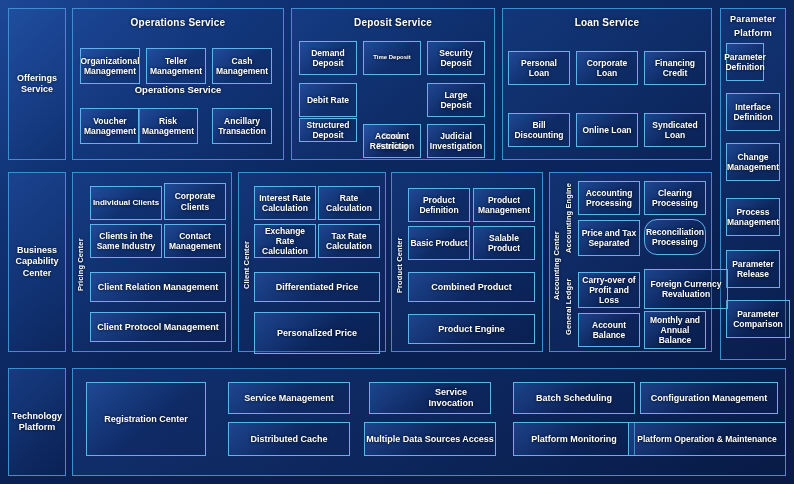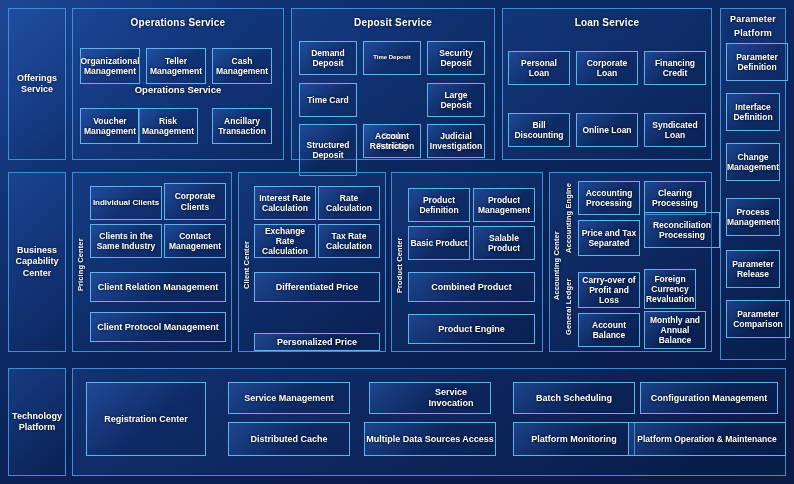--- a/index.html
+++ b/index.html
@@ -79,42 +79,42 @@
   <div class="box" style="left:80px;top:108px;width:60px;height:36px;">Voucher Management</div>
   <div class="box" style="left:138px;top:108px;width:60px;height:36px;">Risk Management</div>
   <div class="box" style="left:212px;top:108px;width:60px;height:36px;">Ancillary Transaction</div>
 
   <div class="panel" style="left:291px;top:8px;width:204px;height:152px;"></div>
   <div class="panel-title" style="left:291px;top:17px;width:204px;">Deposit Service</div>
 
   <div class="box" style="left:299px;top:41px;width:58px;height:34px;">Demand Deposit</div>
   <div class="box tiny" style="left:363px;top:41px;width:58px;height:34px;">Time Deposit</div>
   <div class="box" style="left:427px;top:41px;width:58px;height:34px;">Security Deposit</div>
-  <div class="box" style="left:299px;top:83px;width:58px;height:34px;">Time Card</div>
+  <div class="box" style="left:299px;top:83px;width:58px;height:34px;">Debit Rate</div>
   <div class="box" style="left:363px;top:83px;width:58px;height:34px;margin-top:41px;">Cash Pooling</div>
   <div class="box" style="left:427px;top:83px;width:58px;height:34px;">Large Deposit</div>
-  <div class="box" style="left:299px;top:124px;width:58px;height:52px;">Structured Deposit</div>
+  <div class="box" style="left:299px;top:118px;width:58px;height:24px;">Structured Deposit</div>
   <div class="box" style="left:363px;top:124px;width:58px;height:34px;">Account Restriction</div>
   <div class="box" style="left:427px;top:124px;width:58px;height:34px;">Judicial Investigation</div>
 
   <div class="panel" style="left:502px;top:8px;width:210px;height:152px;"></div>
   <div class="panel-title" style="left:502px;top:17px;width:210px;">Loan Service</div>
 
   <div class="box" style="left:508px;top:51px;width:62px;height:34px;">Personal Loan</div>
   <div class="box" style="left:576px;top:51px;width:62px;height:34px;">Corporate Loan</div>
   <div class="box" style="left:644px;top:51px;width:62px;height:34px;">Financing Credit</div>
   <div class="box" style="left:508px;top:113px;width:62px;height:34px;">Bill Discounting</div>
   <div class="box" style="left:576px;top:113px;width:62px;height:34px;">Online Loan</div>
   <div class="box" style="left:644px;top:113px;width:62px;height:34px;">Syndicated Loan</div>
 
   <div class="panel" style="left:720px;top:8px;width:66px;height:352px;"></div>
   <div class="panel-title" style="left:720px;top:14px;width:66px;font-size:9px;">Parameter</div>
   <div class="panel-title" style="left:720px;top:28px;width:66px;font-size:9px;">Platform</div>
 
-  <div class="box" style="left:726px;top:43px;width:62px;height:38px;">Parameter Definition</div>
+  <div class="box" style="left:726px;top:43px;width:38px;height:38px;">Parameter Definition</div>
   <div class="box" style="left:726px;top:93px;width:54px;height:38px;">Interface Definition</div>
   <div class="box" style="left:726px;top:143px;width:54px;height:38px;">Change Management</div>
   <div class="box" style="left:726px;top:198px;width:54px;height:38px;">Process Management</div>
   <div class="box" style="left:726px;top:250px;width:54px;height:38px;">Parameter Release</div>
   <div class="box" style="left:726px;top:300px;width:64px;height:38px;">Parameter Comparison</div>
 
   <div class="rail" style="left:8px;top:172px;width:58px;height:180px;font-size:9px;">Business Capability Center</div>
 
   <div class="panel" style="left:72px;top:172px;width:160px;height:180px;"></div>
   <div class="vlabel" style="left:74px;top:220px;width:12px;height:90px;">Pricing Center</div>
@@ -127,43 +127,43 @@
   <div class="box wide" style="left:90px;top:312px;width:136px;height:30px;">Client Protocol Management</div>
 
   <div class="panel" style="left:238px;top:172px;width:148px;height:180px;"></div>
   <div class="vlabel" style="left:240px;top:225px;width:12px;height:80px;">Client Center</div>
 
   <div class="box" style="left:254px;top:186px;width:62px;height:34px;">Interest Rate Calculation</div>
   <div class="box" style="left:318px;top:186px;width:62px;height:34px;">Rate Calculation</div>
   <div class="box" style="left:254px;top:224px;width:62px;height:34px;">Exchange Rate Calculation</div>
   <div class="box" style="left:318px;top:224px;width:62px;height:34px;">Tax Rate Calculation</div>
   <div class="box wide" style="left:254px;top:272px;width:126px;height:30px;">Differentiated Price</div>
-  <div class="box wide" style="left:254px;top:312px;width:126px;height:18px;margin-top:21px;">Personalized Price</div>
+  <div class="box wide" style="left:254px;top:312px;width:126px;height:42px;">Personalized Price</div>
 
   <div class="panel" style="left:391px;top:172px;width:152px;height:180px;"></div>
   <div class="vlabel" style="left:393px;top:225px;width:12px;height:80px;">Product Center</div>
 
   <div class="box" style="left:408px;top:188px;width:62px;height:34px;">Product Definition</div>
   <div class="box" style="left:473px;top:188px;width:62px;height:34px;">Product Management</div>
   <div class="box" style="left:408px;top:226px;width:62px;height:34px;">Basic Product</div>
   <div class="box" style="left:473px;top:226px;width:62px;height:34px;">Salable Product</div>
   <div class="box wide" style="left:408px;top:272px;width:127px;height:30px;">Combined Product</div>
   <div class="box wide" style="left:408px;top:314px;width:127px;height:30px;">Product Engine</div>
 
   <div class="panel" style="left:549px;top:172px;width:163px;height:180px;"></div>
   <div class="vlabel" style="left:551px;top:228px;width:11px;height:76px;">Accounting Center</div>
   <div class="vlabel" style="left:563px;top:178px;width:11px;height:80px;">Accounting Engine</div>
   <div class="vlabel" style="left:563px;top:268px;width:11px;height:78px;">General Ledger</div>
 
   <div class="box" style="left:578px;top:181px;width:62px;height:34px;">Accounting Processing</div>
   <div class="box" style="left:644px;top:181px;width:62px;height:34px;">Clearing Processing</div>
   <div class="box" style="left:578px;top:220px;width:62px;height:36px;">Price and Tax Separated</div>
-  <div class="box" style="left:644px;top:212px;width:76px;height:36px;">Reconciliation Processing</div>
+  <div class="box" style="left:644px;top:219px;width:62px;height:36px;border-radius:13px;">Reconciliation Processing</div>
   <div class="box" style="left:578px;top:272px;width:62px;height:36px;">Carry-over of Profit and Loss</div>
-  <div class="box" style="left:644px;top:269px;width:52px;height:40px;">Foreign Currency Revaluation</div>
+  <div class="box" style="left:644px;top:269px;width:84px;height:40px;">Foreign Currency Revaluation</div>
   <div class="box" style="left:578px;top:313px;width:62px;height:34px;">Account Balance</div>
   <div class="box" style="left:644px;top:311px;width:62px;height:38px;">Monthly and Annual Balance</div>
 
   <div class="rail" style="left:8px;top:368px;width:58px;height:108px;font-size:9px;">Technology Platform</div>
 
   <div class="panel" style="left:72px;top:368px;width:714px;height:108px;"></div>
 
   <div class="box wide" style="left:86px;top:382px;width:120px;height:74px;">Registration Center</div>
   <div class="box wide" style="left:228px;top:382px;width:122px;height:32px;">Service Management</div>
   <div class="box wide" style="left:228px;top:422px;width:122px;height:34px;">Distributed Cache</div>

